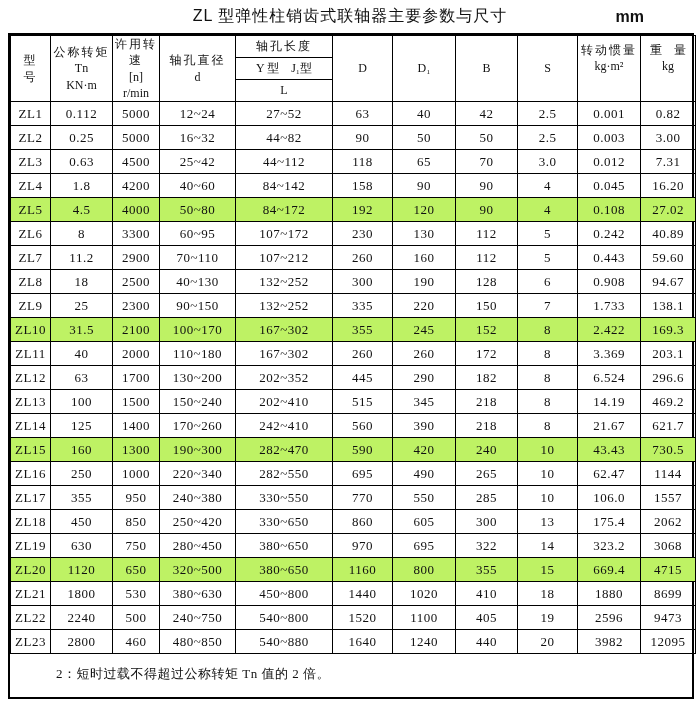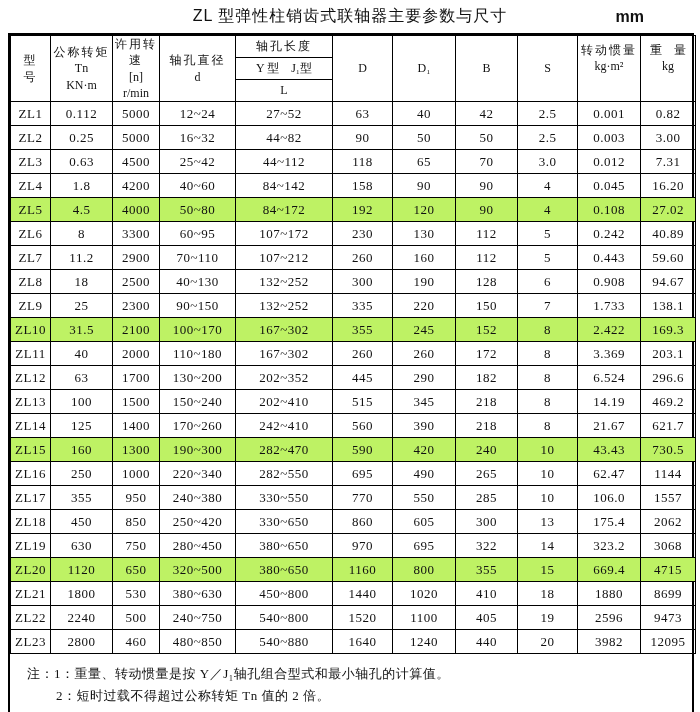--- a/index.html
+++ b/index.html
@@ -431,16 +431,15 @@
           <td>1640</td>
           <td>1240</td>
           <td>440</td>
           <td>20</td>
           <td>3982</td>
           <td>12095</td>
         </tr>
       </tbody>
   </table>
   <div class="notes">
-    <div>注：1：重量、转动惯量是按 Y／J₁轴孔组合型式和最小轴孔的计算值。</div>
     <div class="note2">2：短时过载不得超过公称转矩 Tn 值的 2 倍。</div>
   </div>
 </div>
 
 </body></html>

